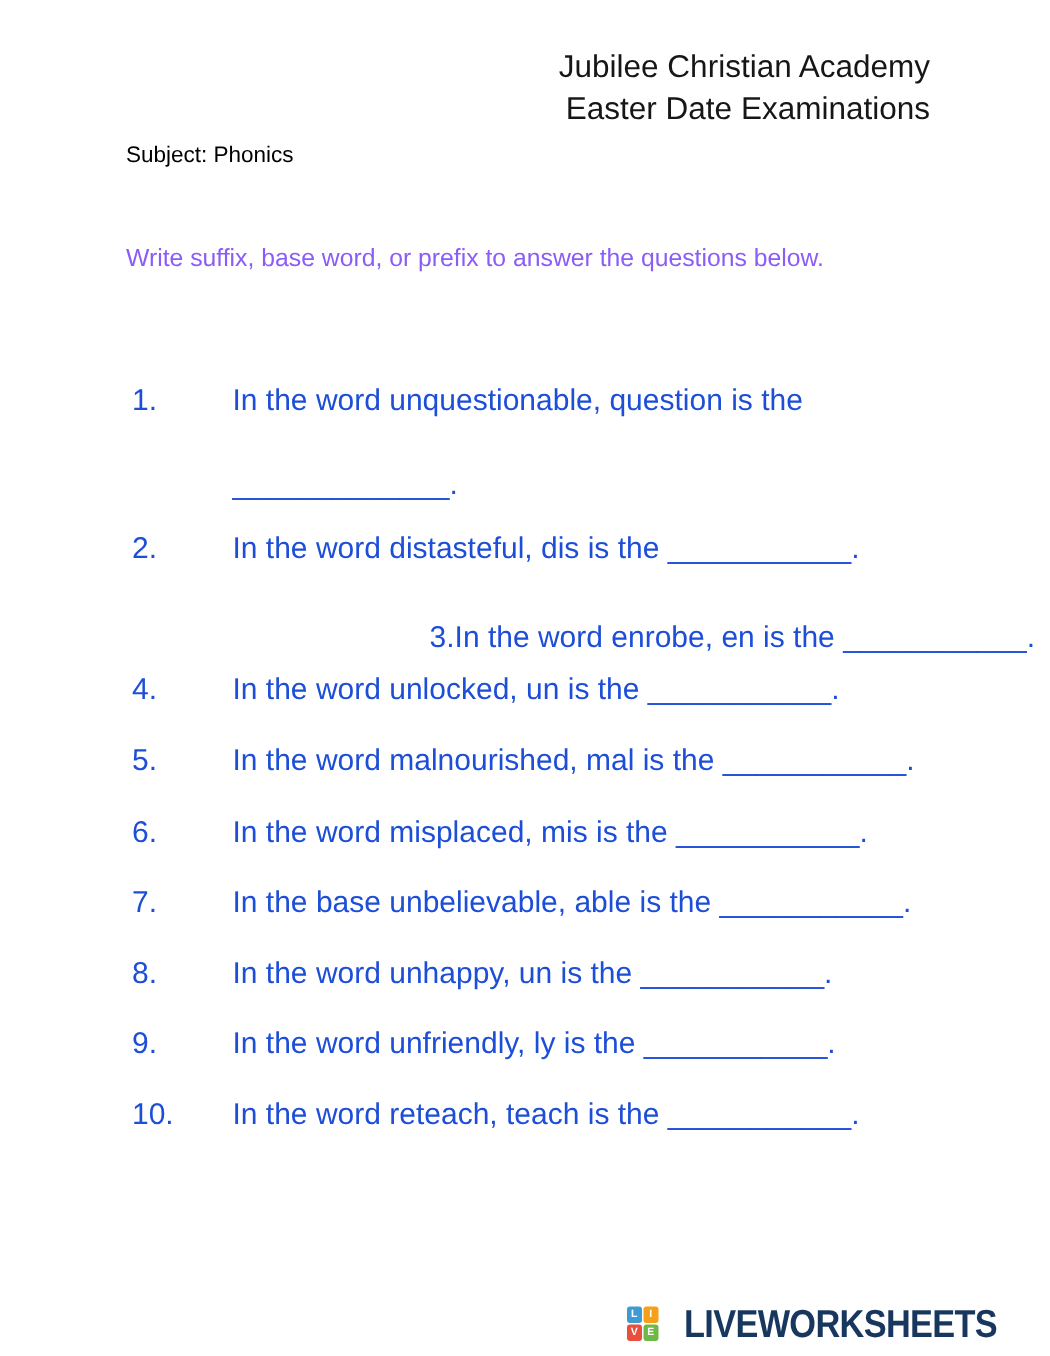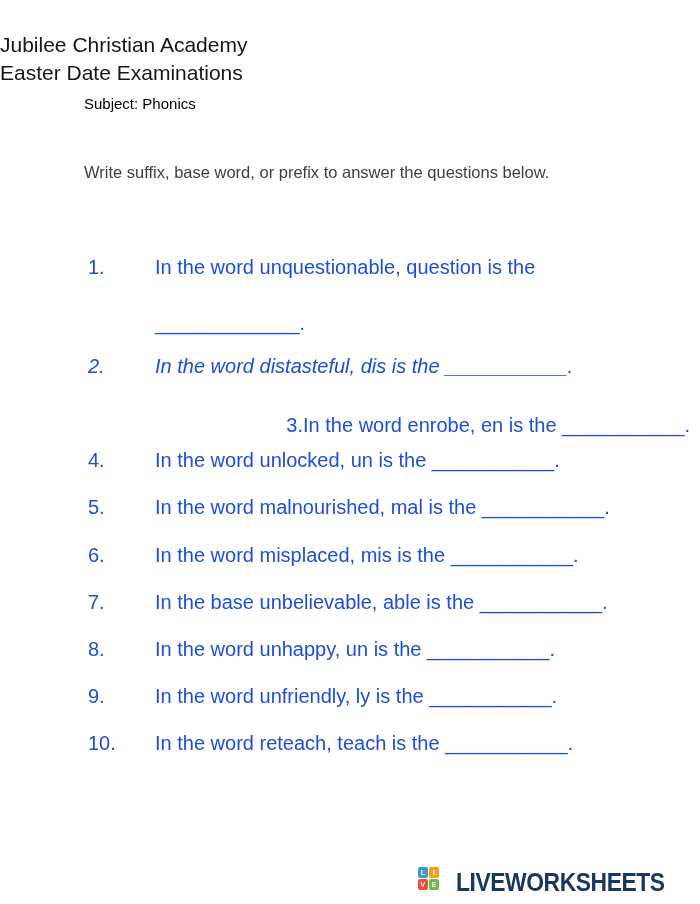--- a/index.html
+++ b/index.html
@@ -14,74 +14,74 @@
     background: #ffffff;
     font-family: "Liberation Sans", sans-serif;
     color: #1c1c1c;
     overflow: hidden;
   }
   .title-block {
     position: absolute;
     top: 31px;
     left: 0;
     width: 620px;
-    text-align: left;
+    text-align: right;
     font-size: 21px;
     line-height: 28px;
     color: #161616;
   }
   .meta-block {
     position: absolute;
     top: 93px;
     left: 84px;
     font-size: 15px;
     line-height: 21px;
     color: #000000;
   }
   .instructions {
     position: absolute;
     top: 158px;
     left: 84px;
     width: 515px;
     font-size: 16.5px;
     line-height: 28px;
-    color: #404040;
+    color: #8b5cf6;
   }
   .q-row {
     position: absolute;
     left: 88px;
     right: 10px;
     font-size: 20px;
     line-height: 22px;
     white-space: nowrap;
     color: #1d4ed8;
   }
   .q-num {
     display: inline-block;
     width: 67px;
   }
   
   .r0  { top: 256px; }
   .r1  { top: 312px; }
-  .r2  { top: 355px; font-style: italic; }
+  .r2  { top: 355px; }
   .r3  { top: 414px; text-align: right; }
   .r4  { top: 449px; }
   .r5  { top: 496px; }
   .r6  { top: 544px; }
   .r7  { top: 591px; }
   .r8  { top: 638px; }
   .r9  { top: 685px; }
   .r10 { top: 732px; }
 
   .logo {
     position: absolute;
     right: 7px;
     bottom: 6px;
     display: flex;
-    align-items: flex-start;
+    align-items: center;
     gap: 15px;
     cursor: pointer;
   }
   .logo-grid {
     display: grid;
     grid-template-columns: 10px 10px;
     grid-template-rows: 11px 11px;
     gap: 1px;
     margin-right: 2px;
   }

